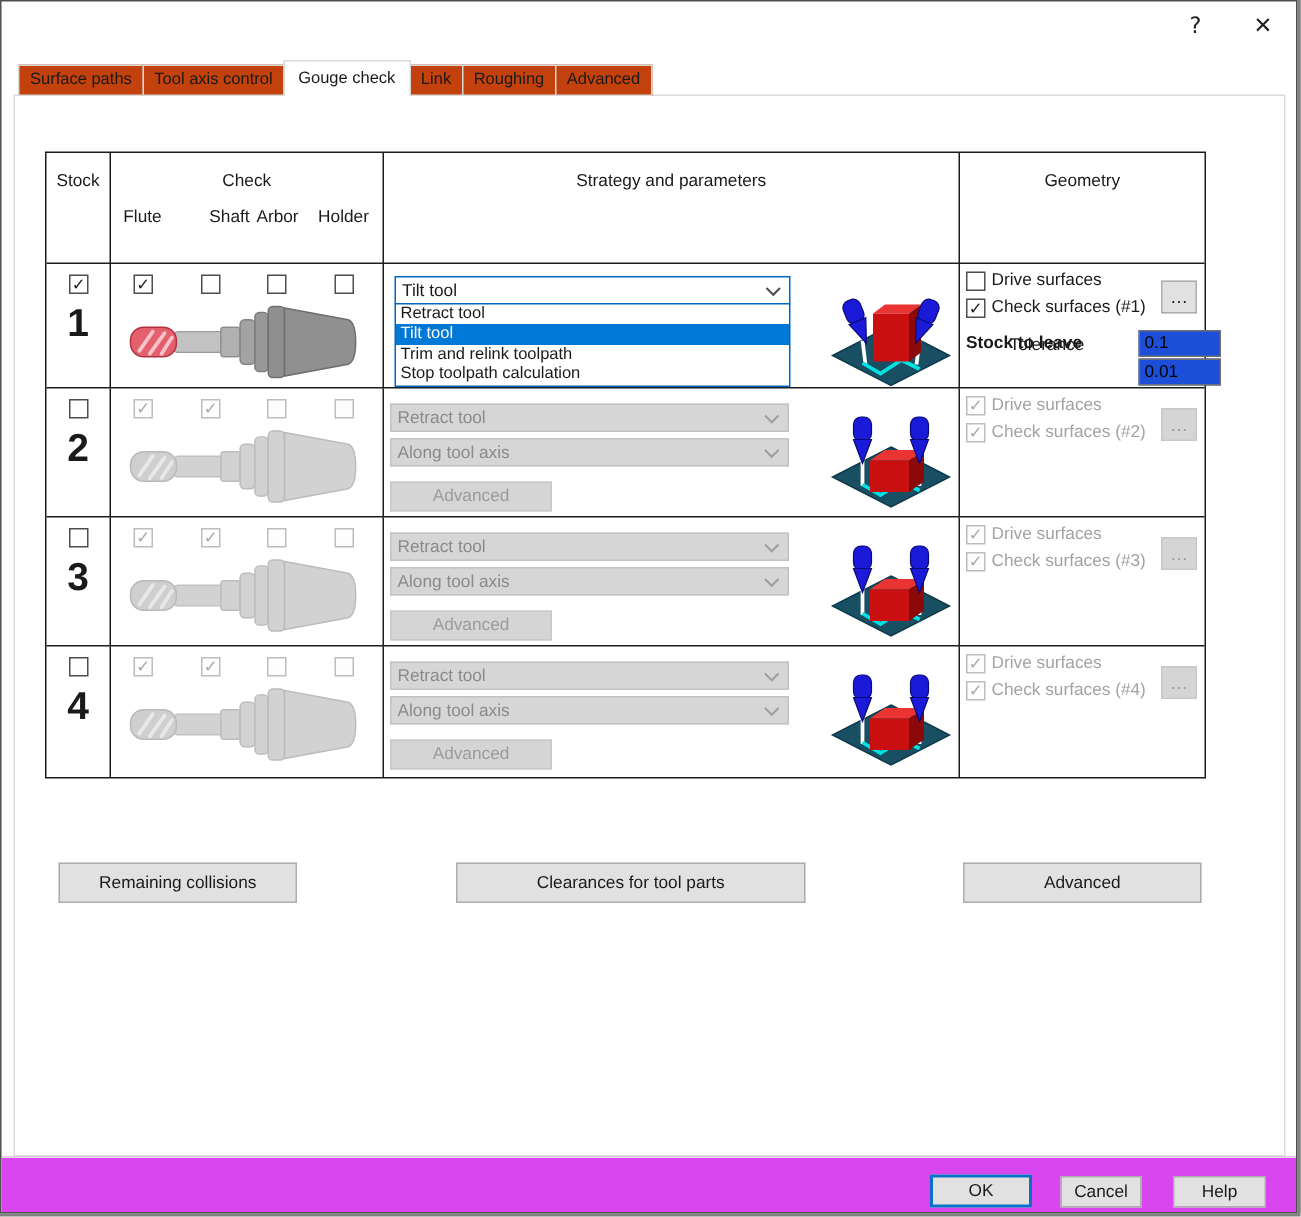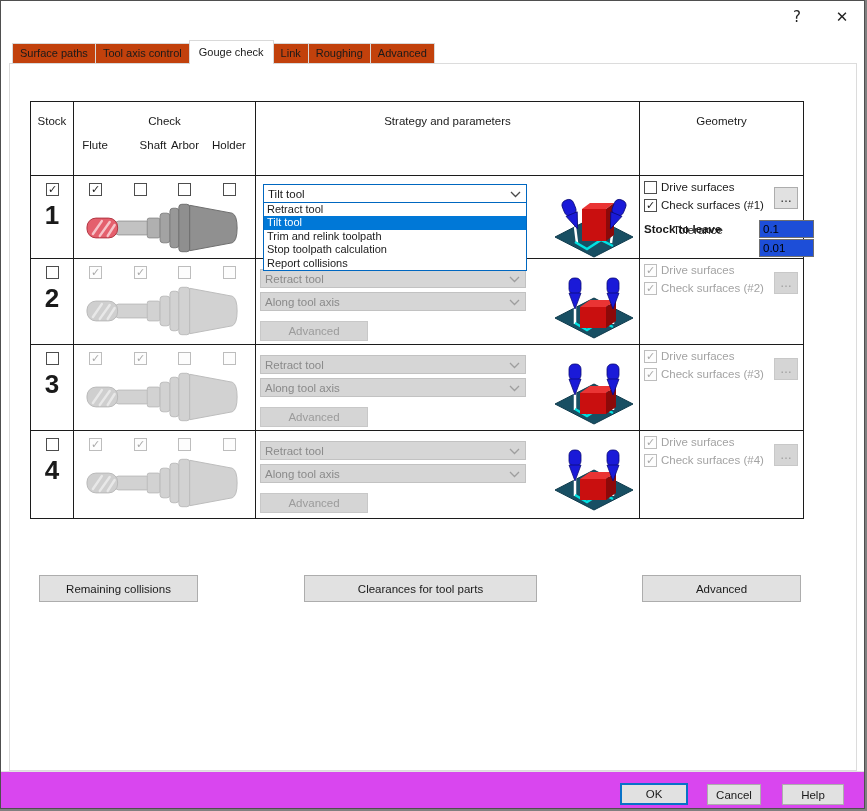--- a/index.html
+++ b/index.html
@@ -144,21 +144,20 @@
         <span class="txt">Tilt tool</span>
         <svg class="chev" width="11" height="7">
             <polyline class="chev-line" points="1,1 5.5,5.5 10,1"></polyline>
           </svg>
       </div>
       <div class="droplist">
         <div class="dropitem">Retract tool</div>
         <div class="dropitem sel">Tilt tool</div>
         <div class="dropitem">Trim and relink toolpath</div>
         <div class="dropitem">Stop toolpath calculation</div>
-        <div class="dropitem">Report collisions</div>
       </div>
       <span class="thumb-slot" style="top:17px;">
   <svg viewBox="0 0 90 66" xmlns="http://www.w3.org/2000/svg">
     <polygon class="v-plate" points="45,24 84,44 45,64 6,44"></polygon>
     <line class="v-stem" x1="26" y1="34" x2="28" y2="50"></line>
     <line class="v-stem" x1="64" y1="34" x2="62" y2="50"></line>
     <polyline class="v-path" points="26,49 38,56 52,47 64,53"></polyline>
     <polygon class="v-cube-top" points="33,16 41,10 65,10 57,16"></polygon>
     <polygon class="v-cube-side" points="57,16 65,10 65,42 57,48"></polygon>
     <rect class="v-cube-front" x="33" y="16" width="24" height="32"></rect>

